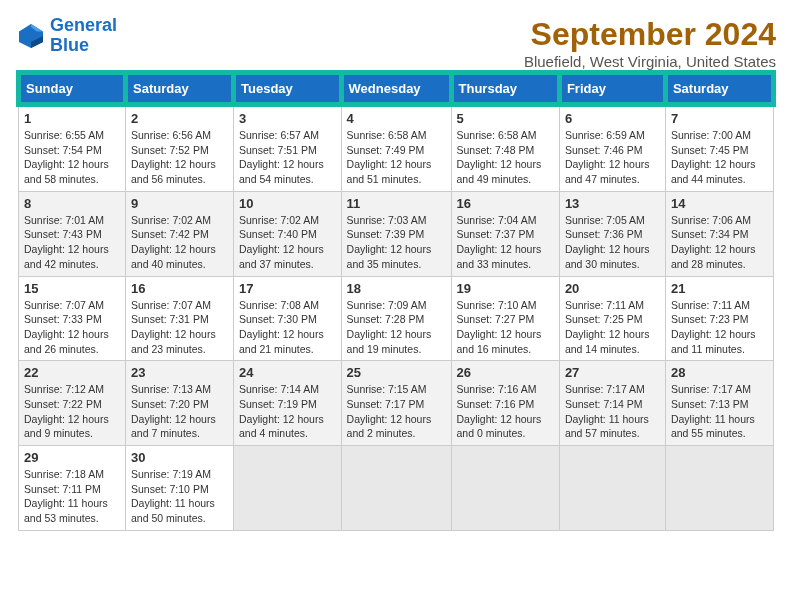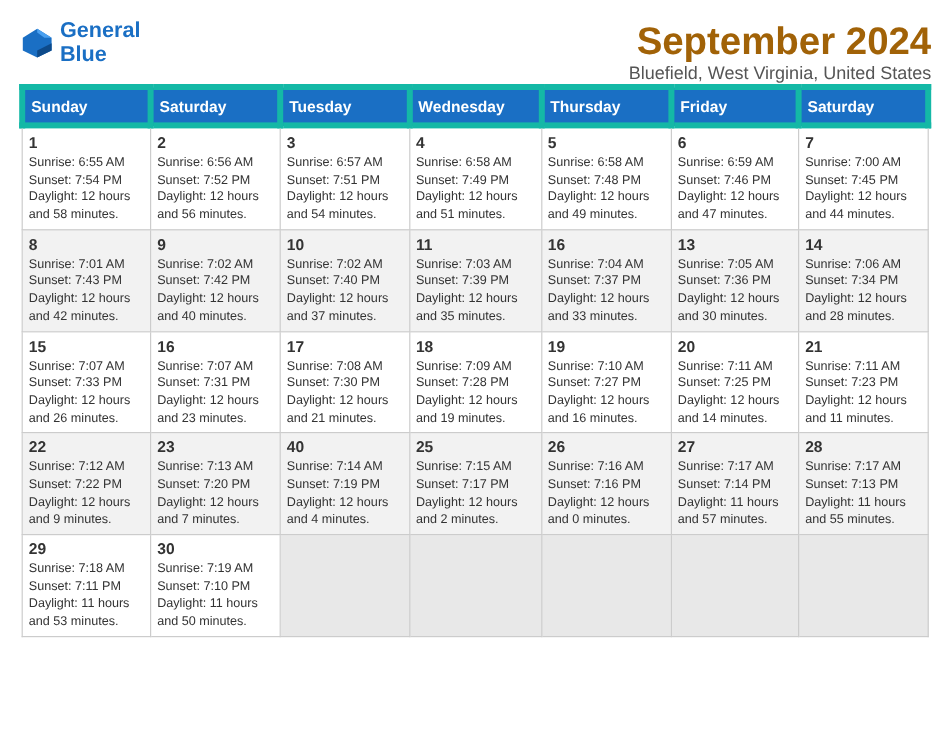--- a/index.html
+++ b/index.html
@@ -308,21 +308,21 @@
         </td>
         <td>
           <span class="day-num">23</span>
         <div class="day-info">
           Sunrise: 7:13 AM<br>
           Sunset: 7:20 PM<br>
           Daylight: 12 hours and 7 minutes.
         </div>
         </td>
         <td>
-          <span class="day-num">40</span>
+          <span class="day-num">24</span>
         <div class="day-info">
           Sunrise: 7:14 AM<br>
           Sunset: 7:19 PM<br>
           Daylight: 12 hours and 4 minutes.
         </div>
         </td>
         <td>
           <span class="day-num">25</span>
         <div class="day-info">
           Sunrise: 7:15 AM<br>

